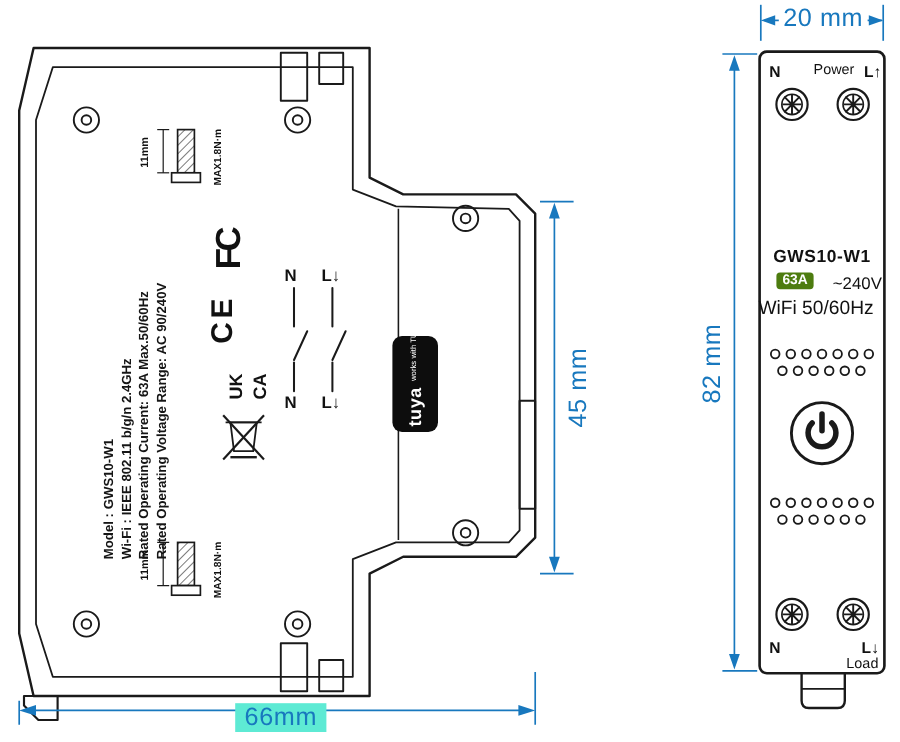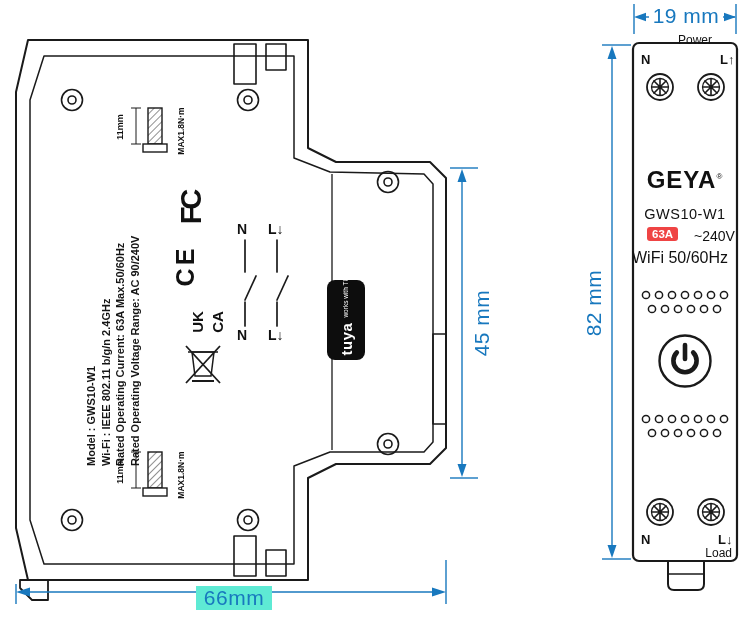--- a/index.html
+++ b/index.html
@@ -19,22 +19,22 @@
   .ukca div{font-size:15px;font-weight:bold;line-height:20px;text-align:center}
   .tiny{font-size:8.5px;font-weight:bold}
   .wire{font-size:14px;font-weight:bold}
   .tuya-badge{background:#0d0d0d;border-radius:8px;color:#fff;gap:5px}
   .tuya-logo{font-size:15px;font-weight:bold;letter-spacing:0.5px}
   .tuya-cap{font-size:6.5px;line-height:7.5px;width:33px;text-align:left}
   .fv-term{font-size:13px;font-weight:bold}
   .fv-small{font-size:12px}
   .fv-brand{left:632px;top:166px;width:106px;text-align:center;font-size:24px;font-weight:bold;letter-spacing:1px}
   .fv-brand sup{font-size:8px;font-weight:normal}
-  .fv-model{left:632px;top:206px;width:106px;text-align:center;font-size:14.5px;font-weight:normal;letter-spacing:0.5px}
-  .fv-63a{left:647px;top:227px;background:#ef4444;color:#fff;font-size:11.5px;font-weight:bold;
+  .fv-model{left:632px;top:206px;width:106px;text-align:center;font-size:14.5px;font-weight:bold;letter-spacing:0.5px}
+  .fv-63a{left:647px;top:227px;background:#4d7c0f;color:#fff;font-size:11.5px;font-weight:bold;
           padding:1px 5px;border-radius:3px}
   .fv-240{left:694px;top:228px;font-size:14px}
   .fv-wifi{left:632px;top:249px;width:94px;text-align:center;font-size:16px}
 </style>
 </head>
 <body>
 
 <div class="canvas">
 
   <svg width="750" height="618" viewBox="0 0 750 618">
@@ -242,32 +242,29 @@
     <div class="rot tuya-badge" style="width:80px;height:38px;transform:rotate(-90deg) translateX(-80px)">
       <span class="tuya-logo">tuya</span>
       <span class="tuya-cap">works with TUYA</span>
     </div>
   </div>
 
   <div class="lbl dim dimbg" style="left:196px;top:586px;width:76px;text-align:center">66mm</div>
   <div class="rotbox" style="left:468px;top:278px;width:28px;height:90px">
     <div class="rot dim" style="width:90px;height:28px;transform:rotate(-90deg) translateX(-90px)">45 mm</div>
   </div>
-  <div class="lbl dim" style="left:650px;top:4px;width:72px;text-align:center">19 mm</div>
+  <div class="lbl dim" style="left:650px;top:4px;width:72px;text-align:center">20 mm</div>
   <div class="rotbox" style="left:580px;top:258px;width:28px;height:90px">
     <div class="rot dim" style="width:90px;height:28px;transform:rotate(-90deg) translateX(-90px)">82 mm</div>
   </div>
 
   <div class="lbl fv-term" style="left:641px;top:52px">N</div>
-  <div class="lbl fv-small" style="left:678px;top:33px">Power</div>
+  <div class="lbl fv-small" style="left:678px;top:51px">Power</div>
   <div class="lbl fv-term" style="left:720px;top:52px">L↑</div>
 
-  <div class="lbl fv-brand">
-    <span>GEYA</span><sup>®</sup>
-  </div>
   <div class="lbl fv-model">GWS10-W1</div>
   <div class="lbl fv-63a">63A</div>
   <div class="lbl fv-240">~240V</div>
   <div class="lbl fv-wifi">WiFi  50/60Hz</div>
 
   <div class="lbl fv-term" style="left:641px;top:532px">N</div>
   <div class="lbl fv-term" style="left:718px;top:532px">L↓</div>
   <div class="lbl fv-small" style="left:632px;top:546px;width:100px;text-align:right">Load</div>
 
 </div>

